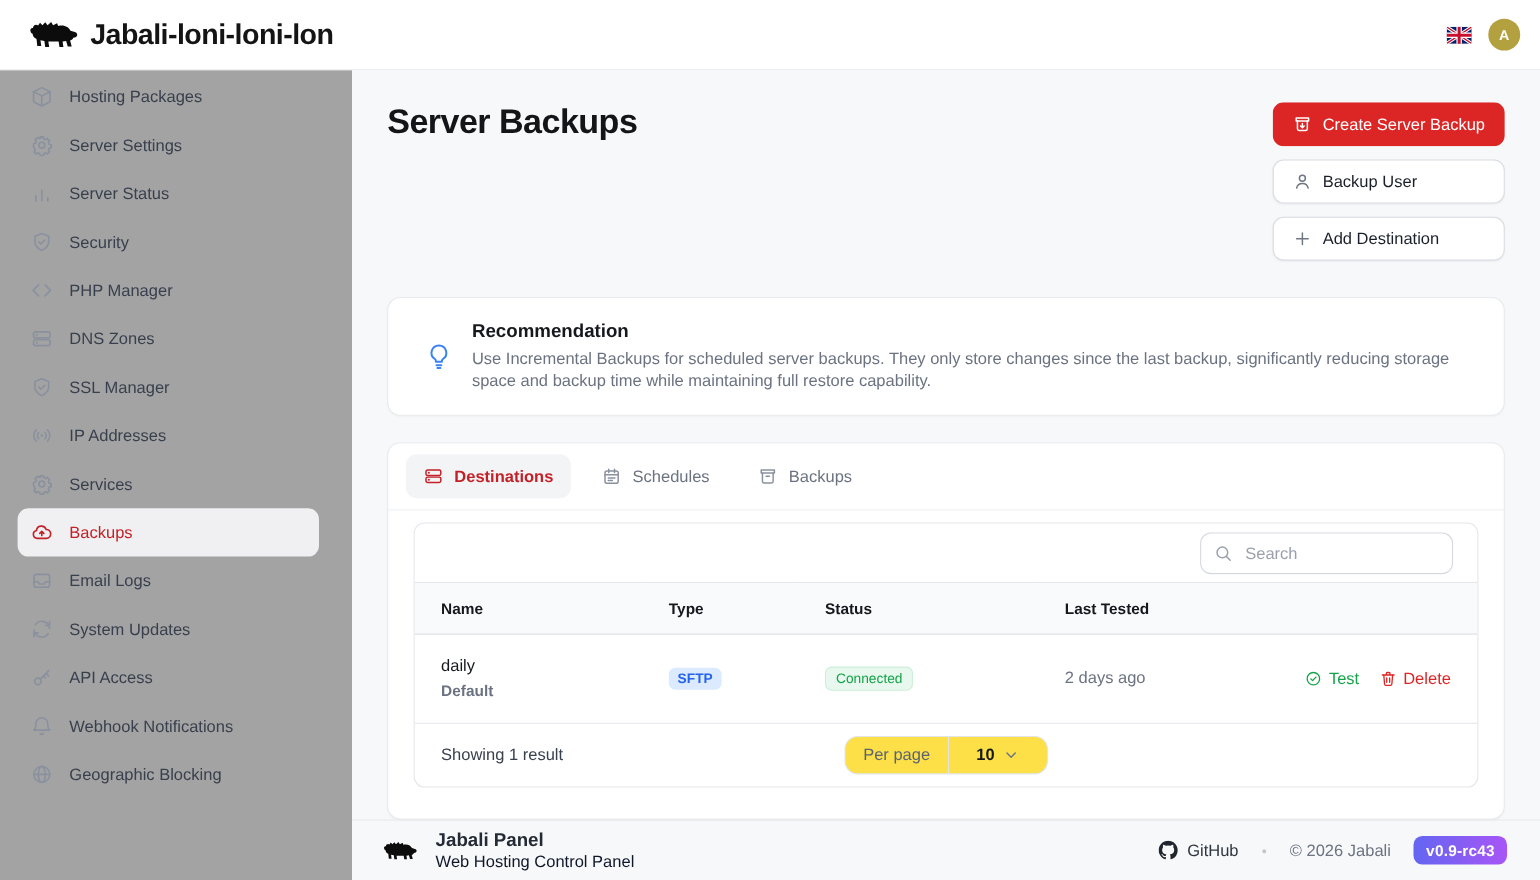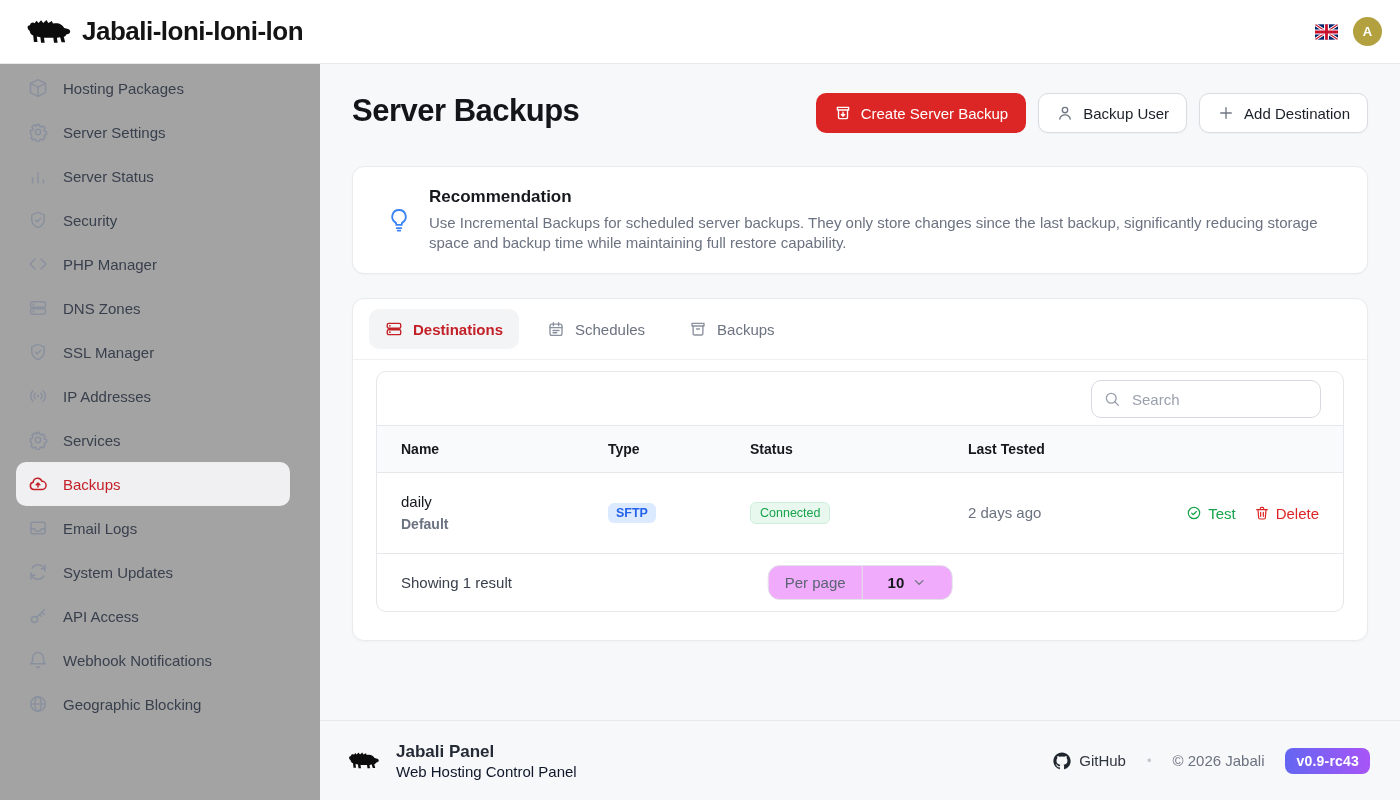--- a/index.html
+++ b/index.html
@@ -27,21 +27,21 @@
   .side-item .icon { width:20px; height:20px; flex:0 0 auto; }
   .side-item.active { background:#f0f0f2; color:#c32027; font-weight:500; }
   .side-item.active .icon { stroke:#c32027; }
 
   .main { flex:1; display:flex; flex-direction:column; background:#f7f8f9; }
   .content { flex:1; padding:0 32px; }
 
   
   .page-head { margin-top:29px; display:flex; }
   .page-title { font-size:31px; font-weight:800; color:#131519; letter-spacing:-0.5px; }
-  .page-actions { margin-left:auto; display:flex; gap:12px; }
+  .page-actions { margin-left:auto; display:flex; gap:12px;flex-direction:column; }
   .btn { height:40px; display:inline-flex; align-items:center; gap:9px; padding:0 17px;
          border-radius:10px; font-size:15px; cursor:pointer; border:1px solid transparent; }
   .btn .icon { width:18px; height:18px; }
   .btn-primary { background:#dc2626; color:#ffffff; }
   .btn-primary .icon { stroke:#ffffff; }
   .btn-secondary { background:#ffffff; color:#1a2029; border-color:#d9dce1;
                    box-shadow:0 1px 2px rgba(16,24,40,.04); }
   .btn-secondary .icon { stroke:#6f7682; }
 
   
@@ -88,21 +88,21 @@
   .row-actions { display:flex; justify-content:flex-end; gap:18px; }
   .action { display:inline-flex; align-items:center; gap:6px; font-size:15px; cursor:pointer; }
   .action .icon { width:16px; height:16px; }
   .action-test { color:#16a34a; } .action-test .icon { stroke:#16a34a; }
   .action-delete { color:#dc2626; } .action-delete .icon { stroke:#dc2626; }
 
   .pagerow { border-top:1px solid #e5e7eb; padding:10px 24px; position:relative;
              display:flex; align-items:center; min-height:58px; }
   .page-summary { font-size:15px; color:#39404d; }
   .perpage { position:absolute; left:50%; transform:translateX(-50%); display:flex;
-             border:1px solid #e2e4e8; border-radius:12px; overflow:hidden; background:#f0abfc; cursor:pointer; }
+             border:1px solid #e2e4e8; border-radius:12px; overflow:hidden; background:#fde047; cursor:pointer; }
   .perpage-label { padding:8px 16px; font-size:15px; color:#5b6472; }
   .perpage-value { border-left:1px solid #e2e4e8; padding:8px 25px; font-size:15px;
                    font-weight:700; color:#15181d; display:flex; align-items:center; gap:7px; }
   .perpage-value .icon { width:15px; height:15px; stroke:#6f7682; stroke-width:2.2; }
 
   
   .footer { height:80px; border-top:1px solid #e8e9eb; display:flex; align-items:center;
             padding:0 30px 0 28px; }
   .f-brand { display:flex; align-items:center; gap:16px; }
   .f-brand-name { font-size:17px; font-weight:700; color:#252b36; line-height:21px; }

